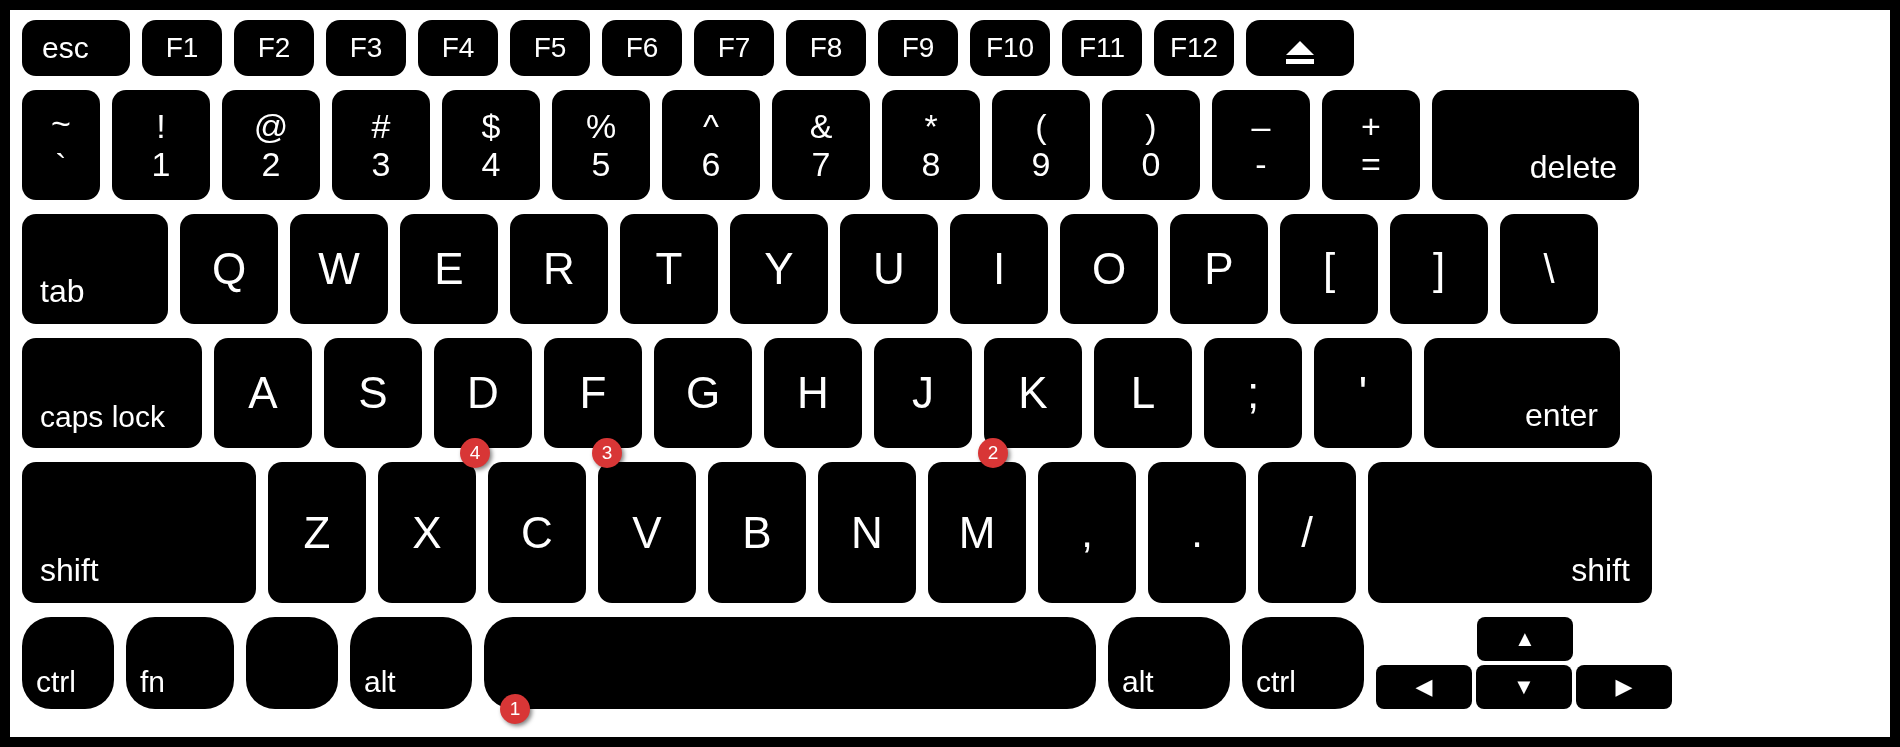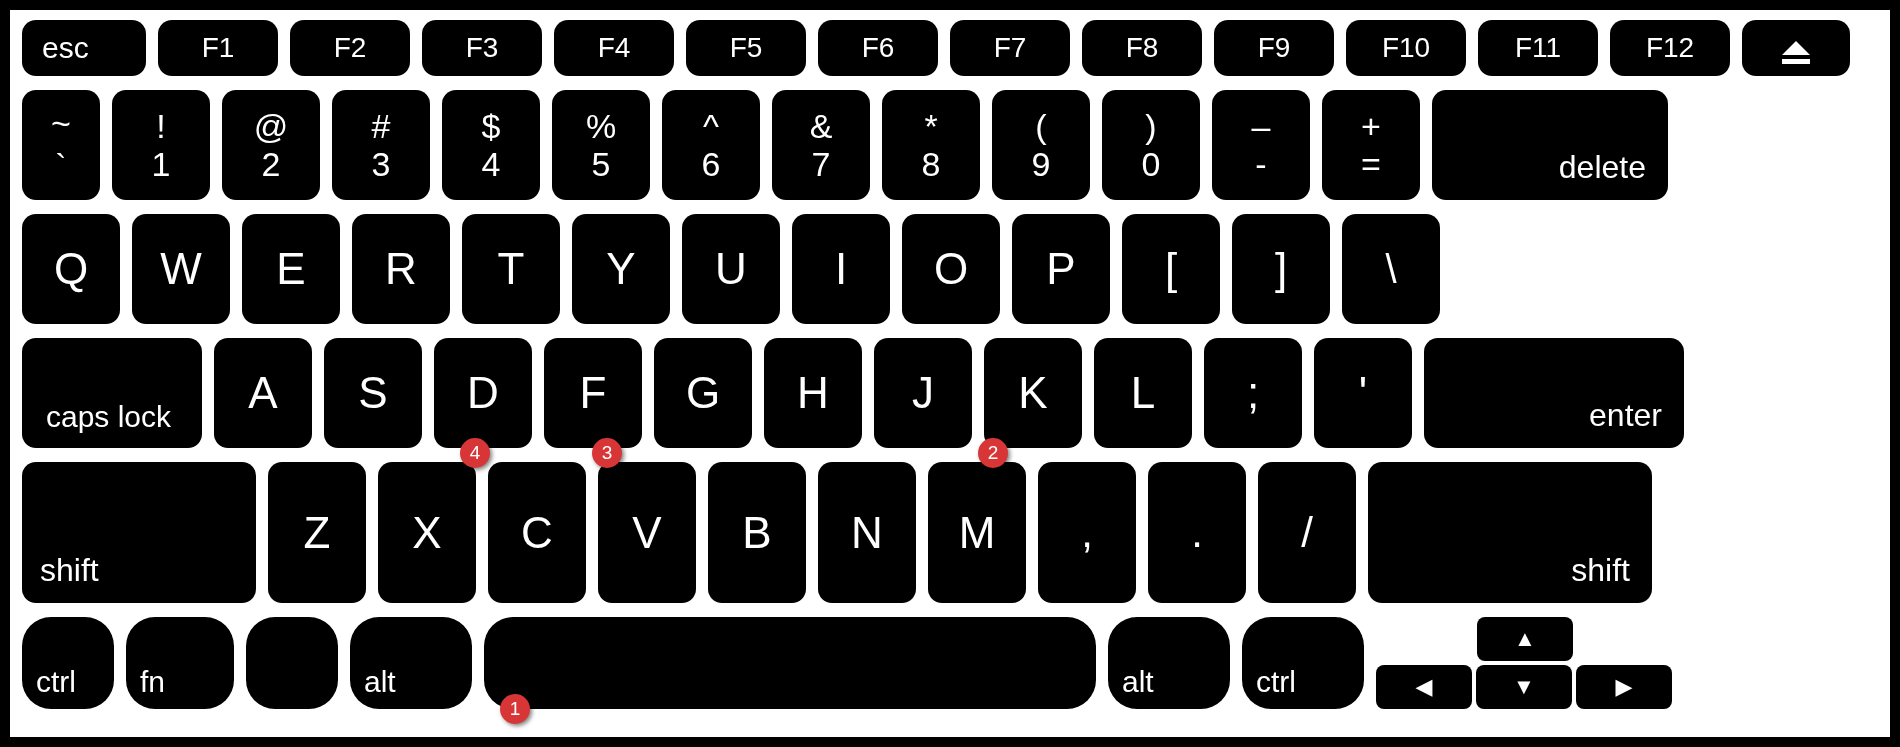--- a/index.html
+++ b/index.html
@@ -37,41 +37,41 @@
   }
   
   .r0 { height: 56px; }
   .r1 { height: 110px; }
   .r2 { height: 110px; }
   .r3 { height: 110px; }
   .r4 { height: 141px; }
   .r5 { height: 92px; border-radius: 29px; }
 
   
-  .fkey { width: 120px; font-size: 28px; }
-  .esc { width: 124px; font-size: 30px; justify-content: flex-start; padding-left: 20px; }
+  .fkey { width: 80px; font-size: 28px; }
+  .esc { width: 108px; font-size: 30px; justify-content: flex-start; padding-left: 20px; }
   .eject { width: 108px; }
 
   
   .nkey { width: 98px; flex-direction: column; justify-content: center; gap: 4px; }
   .nkey .top { font-size: 34px; line-height: 1; }
   .nkey .bot { font-size: 34px; line-height: 1; }
   .tilde { width: 78px; flex-direction: column; gap: 4px; }
   .tilde .top { font-size: 34px; }
   .tilde .bot { font-size: 34px; }
-  .delete { width: 236px; font-size: 32px; justify-content: flex-end; align-items: flex-end; padding: 0 22px 14px 0; }
+  .delete { width: 207px; font-size: 32px; justify-content: flex-end; align-items: flex-end; padding: 0 22px 14px 0; }
 
   
   .letter { width: 98px; font-size: 44px; }
   .tab { width: 146px; font-size: 32px; justify-content: flex-start; align-items: flex-end; padding: 0 0 14px 18px; }
   .bslash { width: 98px; font-size: 40px; }
 
   
-  .caps { width: 180px; font-size: 30px; justify-content: flex-start; align-items: flex-end; padding: 0 0 14px 24px; }
-  .enter { width: 260px; font-size: 32px; justify-content: flex-end; align-items: flex-end; padding: 4px 22px 14px 0; }
+  .caps { width: 180px; font-size: 30px; justify-content: flex-start; align-items: flex-end; padding: 0 0 14px 18px; }
+  .enter { width: 196px; font-size: 32px; justify-content: flex-end; align-items: flex-end; padding: 4px 22px 14px 0; }
 
   
   .lshift { width: 234px; font-size: 32px; justify-content: flex-start; align-items: flex-end; padding: 0 0 14px 18px; }
   .rshift { width: 284px; font-size: 32px; justify-content: flex-end; align-items: flex-end; padding: 0 22px 14px 0; }
   .punct { width: 98px; font-size: 42px; }
 
   
   .bctrl { width: 92px; font-size: 30px; justify-content: flex-start; align-items: flex-end; padding: 0 0 10px 14px; }
   .bfn { width: 108px; font-size: 30px; justify-content: flex-start; align-items: flex-end; padding: 0 0 10px 14px; }
   .bblank { width: 92px; }
@@ -195,20 +195,21 @@
         <span class="bot">-</span>
       </button>
     <button class="key r1 nkey">
         <span class="top">+</span>
         <span class="bot">=</span>
       </button>
     <button class="key r1 delete">delete</button>
   </div>
 
   <div class="row">
+    <button class="key r2 tab">tab</button>
     <button class="key r2 letter">Q</button>
     <button class="key r2 letter">W</button>
     <button class="key r2 letter">E</button>
     <button class="key r2 letter">R</button>
     <button class="key r2 letter">T</button>
     <button class="key r2 letter">Y</button>
     <button class="key r2 letter">U</button>
     <button class="key r2 letter">I</button>
     <button class="key r2 letter">O</button>
     <button class="key r2 letter">P</button>

